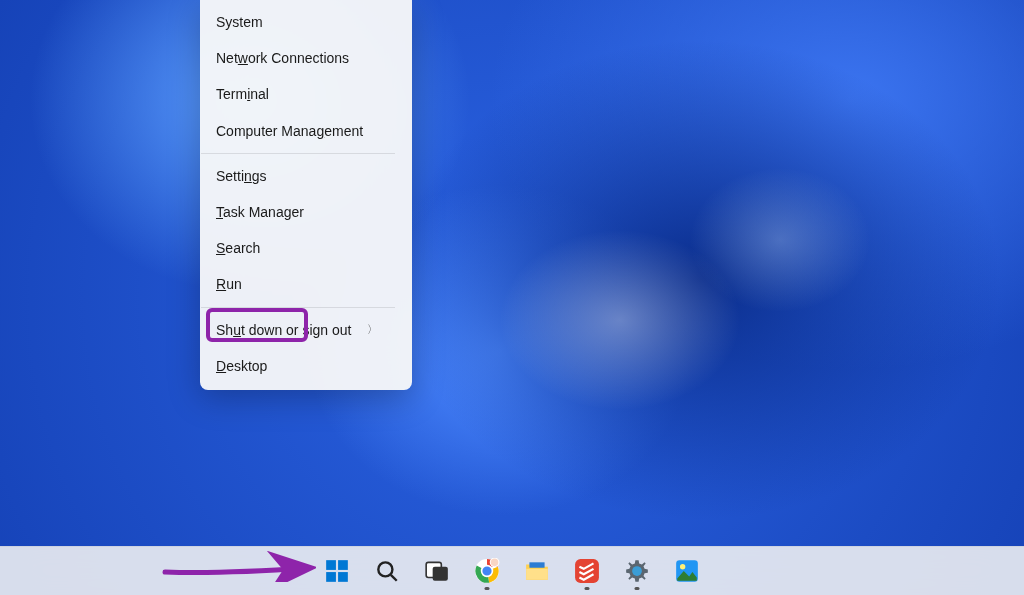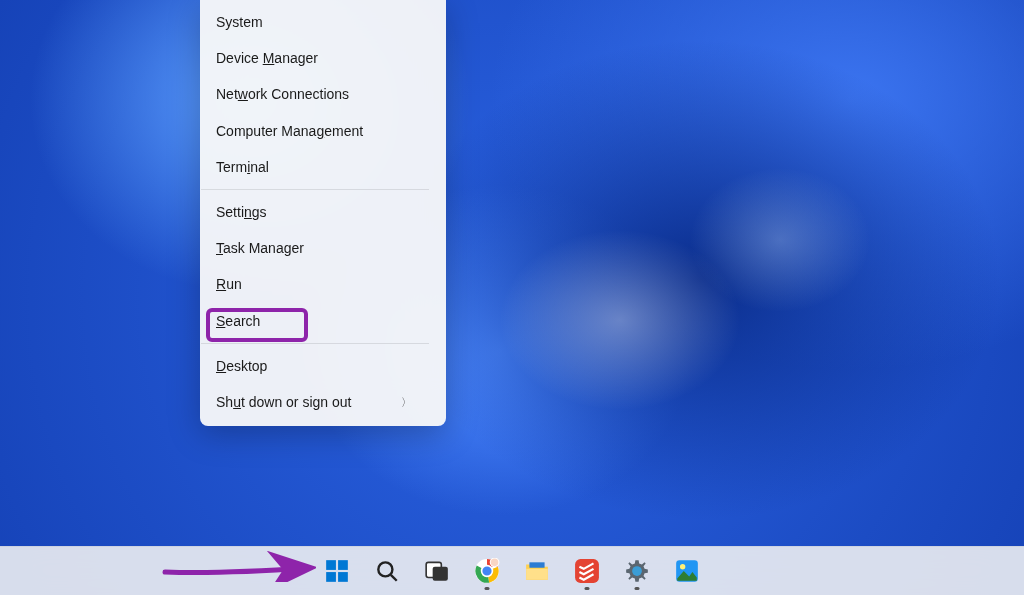--- a/index.html
+++ b/index.html
@@ -26,21 +26,21 @@
       position:absolute;
       inset:0;
       background:
         radial-gradient(ellipse 200px 150px at 620px 320px, rgba(255,255,255,0.35) 0%, transparent 60%),
         radial-gradient(ellipse 150px 120px at 780px 240px, rgba(200,225,255,0.3) 0%, transparent 60%);
     }
     .context-menu {
       position: absolute;
       left: 200px;
       top: 0;
-      width: 246px;
+      width: 212px;
       background: rgba(249,249,249,0.95);
       backdrop-filter: blur(20px);
       border-radius: 0 0 8px 8px;
       box-shadow: 0 8px 32px rgba(0,0,0,0.25);
       padding: 4px 16px 6px 0;
       font-size: 14px;
       color: #1a1a1a;
     }
     .menu-item {
       padding: 9px 16px;
@@ -121,51 +121,48 @@
 </head>
 <body>
 
 <div class="desktop"></div>
 
 <div class="context-menu">
   <div class="menu-item">
       <span class="label">System</span>
     </div>
   <div class="menu-item">
-      <span class="label">Device <u>M</u>anager</span>
-    </div>
-  <div class="menu-item">
       <span class="label">Net<u>w</u>ork Connections</span>
     </div>
   <div class="menu-item">
+      <span class="label">Term<u>i</u>nal</span>
+    </div>
+  <div class="menu-item">
       <span class="label">Computer Mana<u>g</u>ement</span>
     </div>
-  <div class="menu-item">
-      <span class="label">Term<u>i</u>nal</span>
-    </div>
   <div class="menu-sep"></div>
   <div class="menu-item">
       <span class="label">Setti<u>n</u>gs</span>
     </div>
   <div class="menu-item">
       <span class="label"><u>T</u>ask Manager</span>
     </div>
   <div class="menu-item">
+      <span class="label"><u>S</u>earch</span>
+    </div>
+  <div class="menu-item">
       <span class="label"><u>R</u>un</span>
     </div>
-  <div class="menu-item">
-      <span class="label"><u>S</u>earch</span>
-    </div>
   <div class="menu-sep"></div>
-  <div class="menu-item">
-      <span class="label"><u>D</u>esktop</span>
-    </div>
   <div class="menu-item">
       <span class="label">Sh<u>u</u>t down or sign out</span>
       <span class="chevron">〉</span>
+    </div>
+  <div class="menu-item">
+      <span class="label"><u>D</u>esktop</span>
     </div>
 </div>
 
 <div class="highlight-box"></div>
 
 <svg class="arrow-annotation" viewBox="0 0 156 36">
   <defs>
     <marker id="arrowhead" markerWidth="10" markerHeight="10" refX="8" refY="4" orient="auto">
       <path d="M0,0 L10,4 L0,8 L3,4 Z" fill="#8e24aa"></path>
     </marker>

